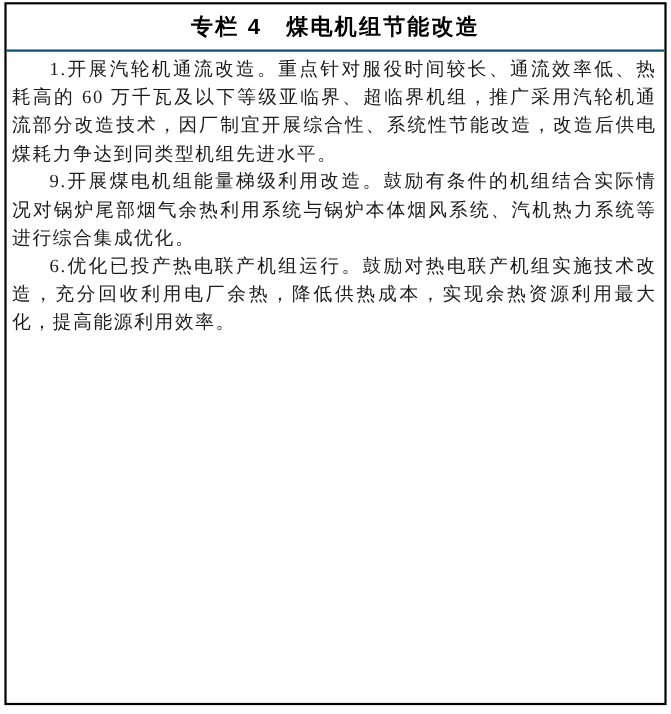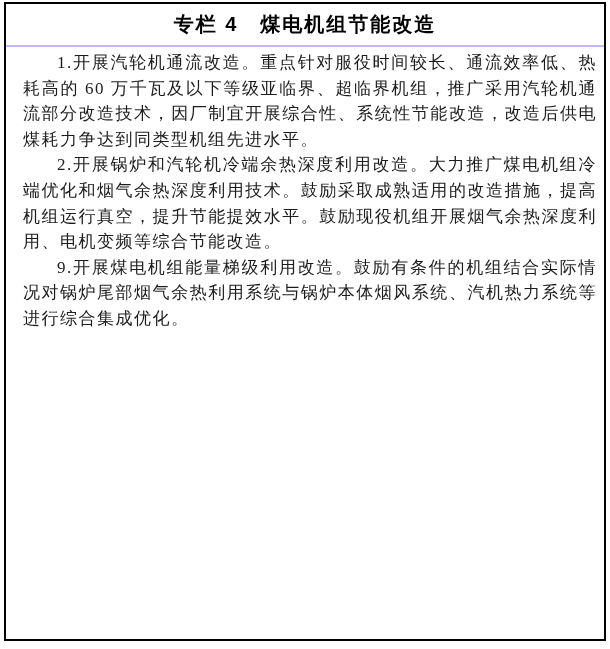--- a/index.html
+++ b/index.html
@@ -18,32 +18,32 @@
     left: 4px;
     top: 2px;
     width: 598px;
     height: 635px;
     border: 2px solid #000000;
     background: #ffffff;
     box-sizing: content-box;
   }
   .title-row {
     height: 41px;
-    border-bottom: 2px solid #c4b5fd;
+    border-bottom: 2px solid #0c4a6e;
     display: flex;
     align-items: center;
     justify-content: center;
     font-family: "Liberation Sans", "DejaVu Sans", sans-serif;
     font-weight: bold;
     font-size: 20px;
     color: #000000;
     letter-spacing: 2px;
   }
   .box-body {
-    padding: 3px 7px 0 17px;
+    padding: 3px 7px 0 5px;
     font-family: "Liberation Serif", "DejaVu Serif", serif;
     font-size: 17px;
     line-height: 25.6px;
     color: #1c1c1c;
     letter-spacing: 1.5px;
     text-align: justify;
     overflow: hidden;
     border-radius: 12px;
   }
   .box-body p {
@@ -52,16 +52,16 @@
     text-justify: inter-ideograph;
   }
 </style>
 </head>
 <body>
 
 <div class="info-box">
   <div class="title-row">专栏 4　煤电机组节能改造</div>
   <div class="box-body">
     <p>1.开展汽轮机通流改造。重点针对服役时间较长、通流效率低、热耗高的 60 万千瓦及以下等级亚临界、超临界机组，推广采用汽轮机通流部分改造技术，因厂制宜开展综合性、系统性节能改造，改造后供电煤耗力争达到同类型机组先进水平。</p>
-    <p>2.开展锅炉和汽轮机冷端余热深度利用改造。大力推广煤电机组冷端优化和烟气余热深度利用技术。鼓励采取成熟适用的改造措施，提高机组运行真空，提升节能提效水平。鼓励现役机组开展烟气余热深度利用、电机变频等综合节能改造。</p>
     <p>9.开展煤电机组能量梯级利用改造。鼓励有条件的机组结合实际情况对锅炉尾部烟气余热利用系统与锅炉本体烟风系统、汽机热力系统等进行综合集成优化。</p>
+    <p>6.优化已投产热电联产机组运行。鼓励对热电联产机组实施技术改造，充分回收利用电厂余热，降低供热成本，实现余热资源利用最大化，提高能源利用效率。</p>
   </div>
 </div>
 
 </body></html>

